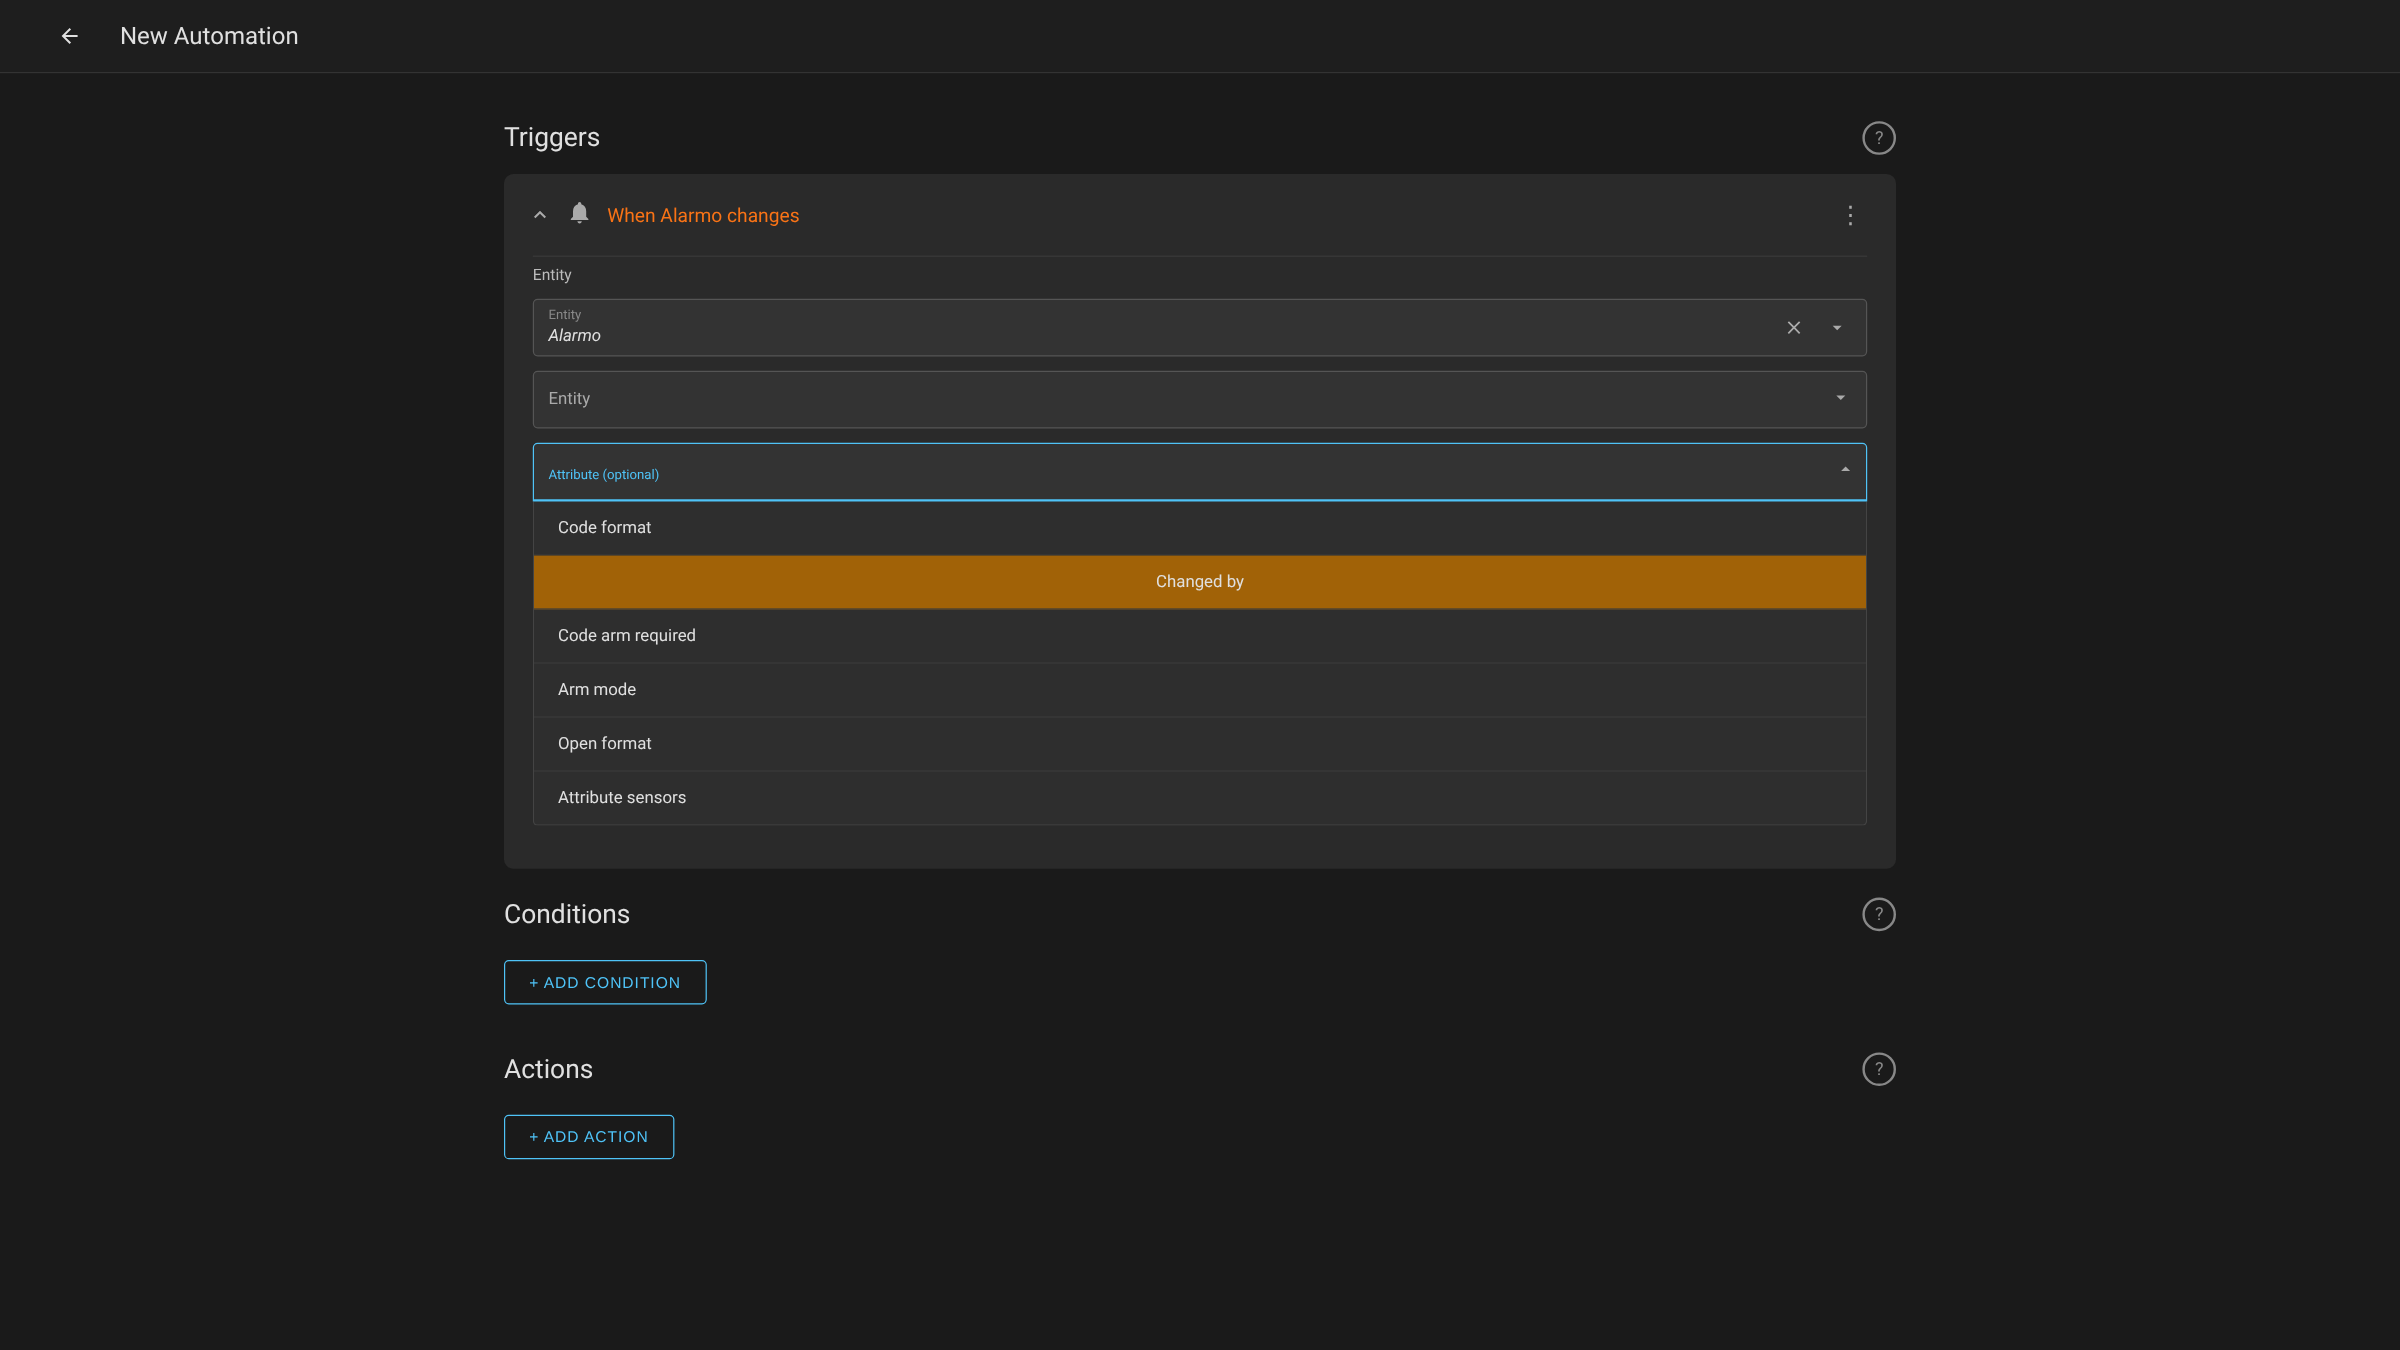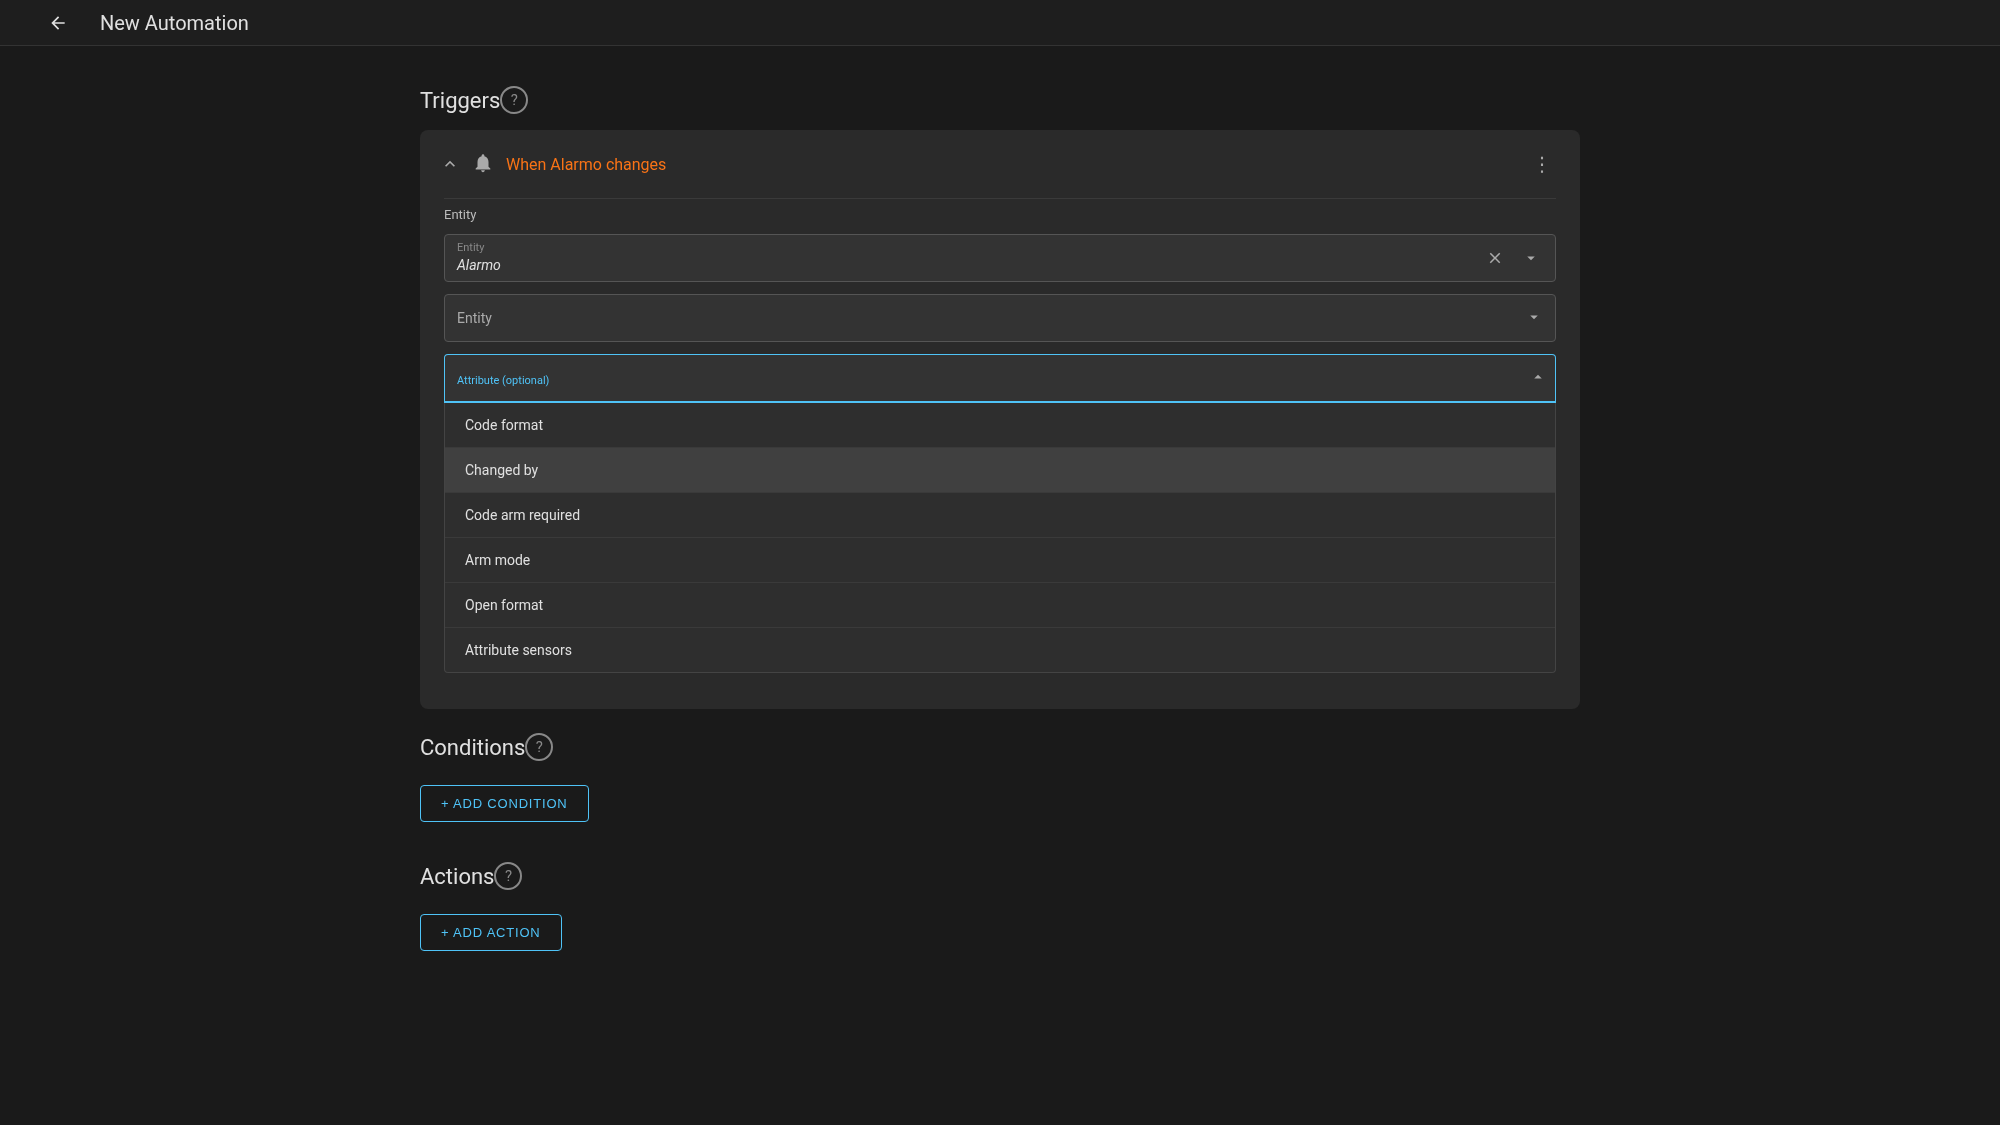--- a/index.html
+++ b/index.html
@@ -10,21 +10,21 @@
       font-size: 14px;
       min-height: 1125px;
       width: 2000px;
     }
 
     
     .header {
       display: flex;
       align-items: center;
       padding: 0 40px;
-      height: 46px;
+      height: 61px;
       background: #1e1e1e;
       border-bottom: 1px solid #333;
     }
     .back-btn {
       background: none;
       border: none;
       color: #e0e0e0;
       cursor: pointer;
       margin-right: 24px;
       display: flex;
@@ -44,20 +44,21 @@
     .main {
       max-width: 1200px;
       margin: 0 auto;
       padding: 40px 20px;
     }
 
     
     .section-header {
       display: flex;
       align-items: center;
+      justify-content: space-between;
       margin-bottom: 16px;
     }
     .section-title {
       font-size: 22px;
       font-weight: 400;
       color: #e0e0e0;
     }
     .help-icon {
       width: 28px;
       height: 28px;
@@ -232,21 +233,21 @@
       z-index: 100;
     }
     .dropdown-item {
       padding: 14px 20px;
       cursor: pointer;
       font-size: 14px;
       color: #e0e0e0;
       border-bottom: 1px solid #3a3a3a;
     }
     .dropdown-item:last-child { border-bottom: none; }
-    .dropdown-item.hovered { background: #404040; }
+    .dropdown-item.hovered { background: #a16207; text-align: center; }
 
     
     .conditions-section {
       margin-bottom: 40px;
     }
 
     
     .add-btn {
       background: transparent;
       border: 1px solid #4fc3f7;

